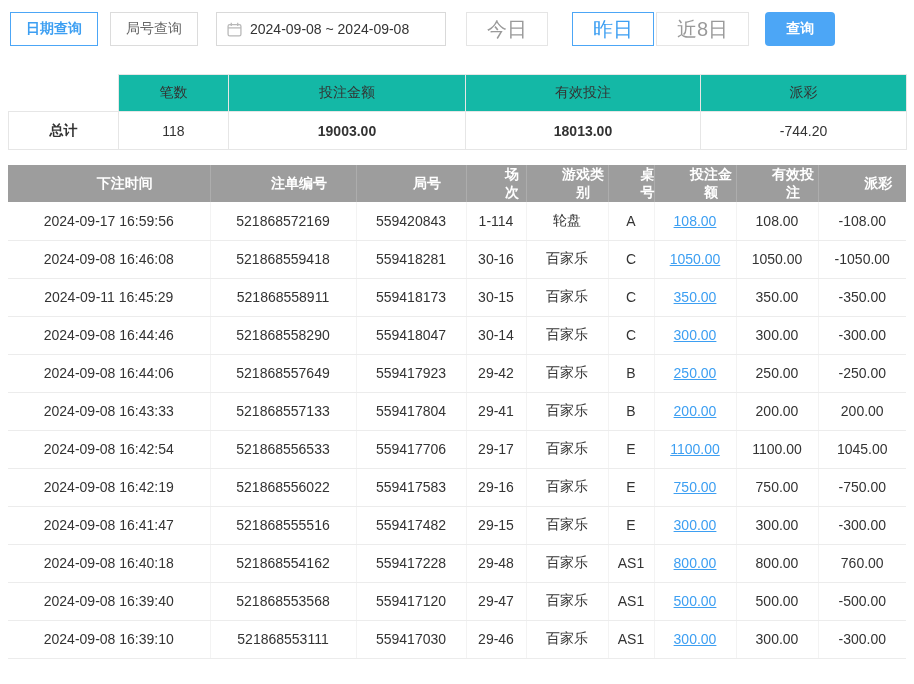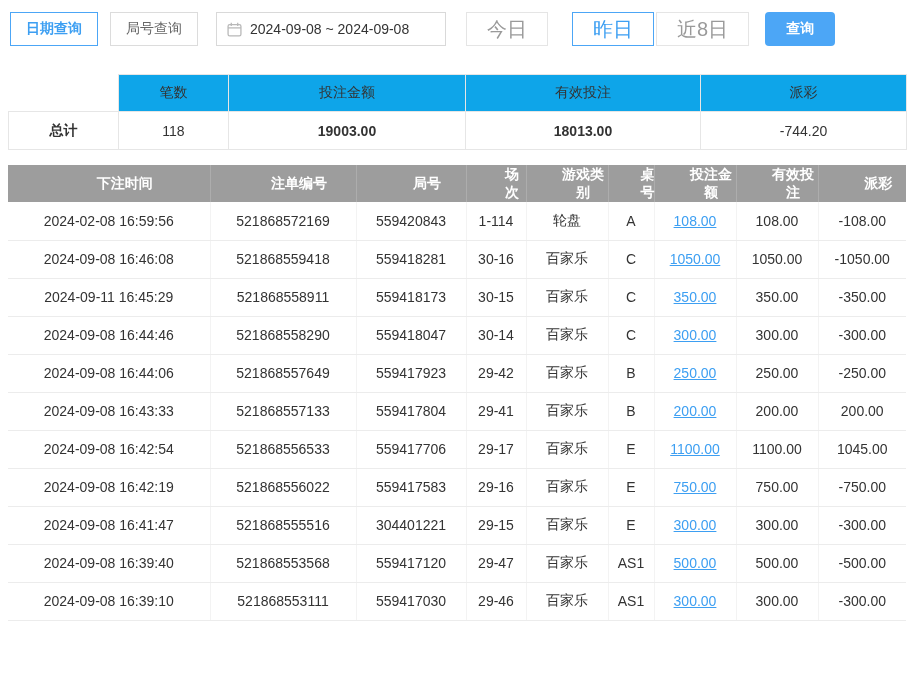--- a/index.html
+++ b/index.html
@@ -19,21 +19,21 @@
   .quick-btn { height: 34px; padding: 0 20px; background: #fff; border: 1px solid #e5e5e5;
     color: #9a9a9a; font-size: 20px; cursor: pointer; margin-left: 2px; font-family: Liberation Sans, sans-serif; }
   .quick-btn.active { border: 1px solid #4CA6F6; color: #3D9FF2; margin-left: 24px; }
   .search-btn { margin-left: 16px; height: 34px; padding: 0 21px; background: #4CA6F6;
     border: none; border-radius: 4px; color: #fff; font-size: 14px; font-weight: bold;
     cursor: pointer; font-family: inherit; }
 
   
   .summary { width: 898px; margin: 26px 8px 0 8px; border-collapse: collapse;
     table-layout: fixed; font-size: 14px; }
-  .summary th { background: #0ea5e9; border: 1px solid #e6e6e6; height: 37px;
+  .summary th { background: #14b8a6; border: 1px solid #e6e6e6; height: 37px;
     font-weight: normal; color: #333; text-align: center; }
   .summary th.blank { background: #fff; border-top-color: #fff; border-left-color: #fff; }
   .summary td { border: 1px solid #e6e6e6; height: 38px; text-align: center; color: #333;
     background: #fff; }
   .summary td.strong { font-weight: bold; }
 
   
   .main { width: 898px; margin: 15px 8px 0 8px; border-collapse: collapse;
     table-layout: fixed; font-size: 14px; }
   .main th { background: #9d9d9d; color: #fff; height: 37px; font-weight: bold;
@@ -123,21 +123,21 @@
           <th>场次</th>
           <th>游戏类别</th>
           <th>桌号</th>
           <th>投注金额</th>
           <th>有效投注</th>
           <th>派彩</th>
         </tr>
     </thead>
     <tbody id="main-body">
         <tr>
-          <td>2024-02-08 16:59:56</td>
+          <td>2024-09-17 16:59:56</td>
           <td>521868572169</td>
           <td>559420843</td>
           <td>1-114</td>
           <td>轮盘</td>
           <td>A</td>
           <td><a href="javascript:void(0)" class="bet-link">108.00</a></td>
           <td>108.00</td>
           <td class="neg">-108.00</td>
         </tr>
         <tr>
@@ -213,29 +213,40 @@
           <td>29-16</td>
           <td>百家乐</td>
           <td>E</td>
           <td><a href="javascript:void(0)" class="bet-link">750.00</a></td>
           <td>750.00</td>
           <td class="neg">-750.00</td>
         </tr>
         <tr>
           <td>2024-09-08 16:41:47</td>
           <td>521868555516</td>
-          <td>304401221</td>
+          <td>559417482</td>
           <td>29-15</td>
           <td>百家乐</td>
           <td>E</td>
           <td><a href="javascript:void(0)" class="bet-link">300.00</a></td>
           <td>300.00</td>
           <td class="neg">-300.00</td>
         </tr>
         <tr>
+          <td>2024-09-08 16:40:18</td>
+          <td>521868554162</td>
+          <td>559417228</td>
+          <td>29-48</td>
+          <td>百家乐</td>
+          <td>AS1</td>
+          <td><a href="javascript:void(0)" class="bet-link">800.00</a></td>
+          <td>800.00</td>
+          <td>760.00</td>
+        </tr>
+        <tr>
           <td>2024-09-08 16:39:40</td>
           <td>521868553568</td>
           <td>559417120</td>
           <td>29-47</td>
           <td>百家乐</td>
           <td>AS1</td>
           <td><a href="javascript:void(0)" class="bet-link">500.00</a></td>
           <td>500.00</td>
           <td class="neg">-500.00</td>
         </tr>

